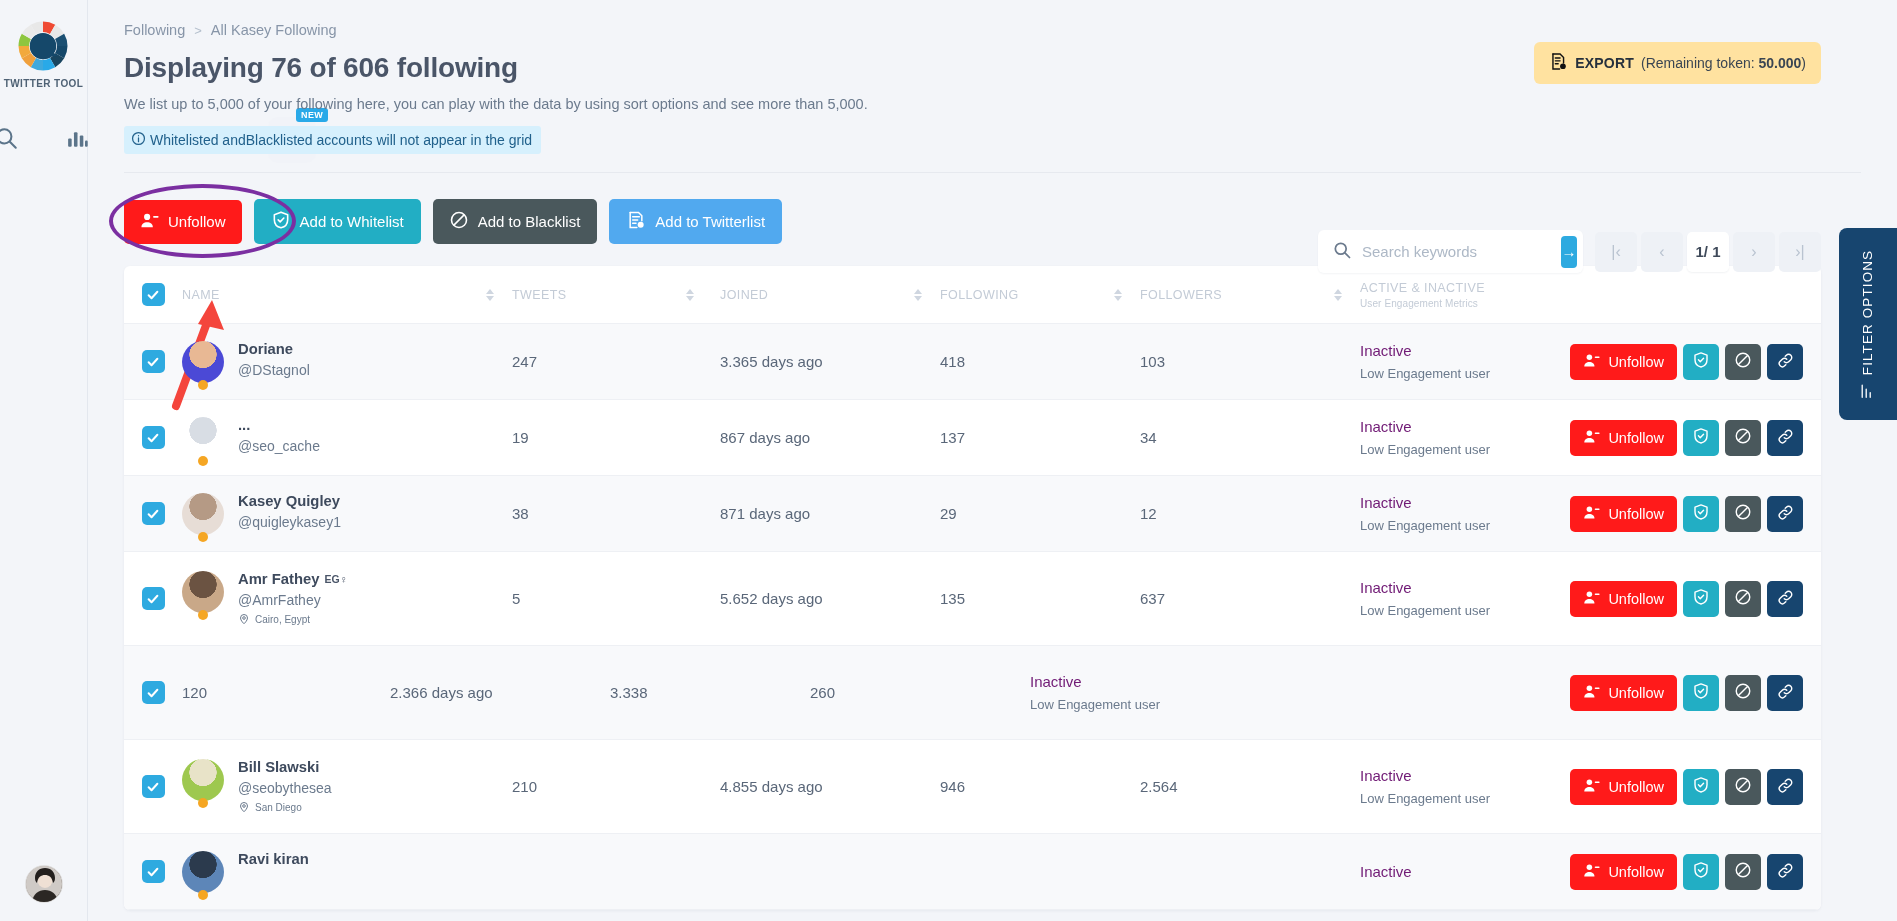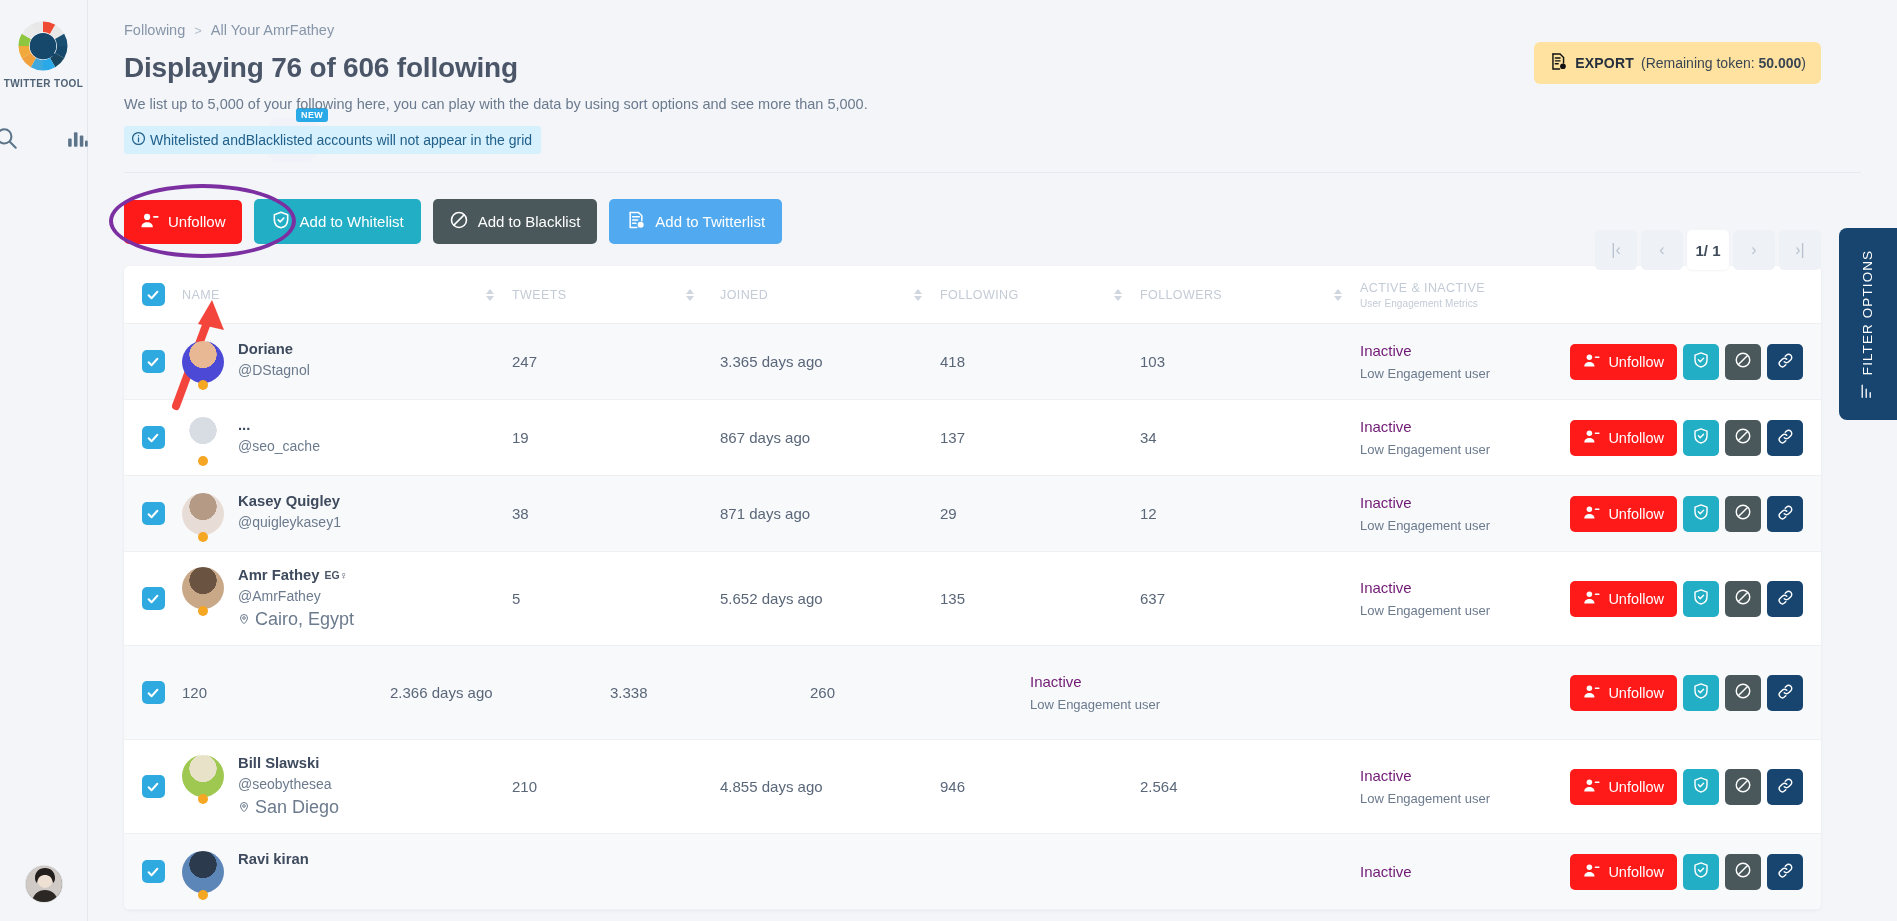--- a/index.html
+++ b/index.html
@@ -178,21 +178,21 @@
     display: flex; align-items: center; justify-content: center;
     font-size: 12px; color: #fff; font-weight: 700;
   }
   .dot-status {
     position: absolute; bottom: -7px; left: 50%; transform: translateX(-50%);
     width: 10px; height: 10px; border-radius: 50%; background: #f5a623;
   }
   .uname { font-size: 14.8px; font-weight: 700; color: #3e4a5d; display:flex; align-items:center; gap:5px; }
   .uname .flagtxt { font-size: 10.5px; font-weight: 700; color:#4a5568; letter-spacing:.2px;}
   .uhandle { font-size: 14px; color: #6b7a8d; margin-top: 5px; }
-  .uloc { font-size: 18px; color: #6b7a8d; margin-top: 5px; display:flex; align-items:center; gap:5px; }
+  .uloc { font-size: 10px; color: #6b7a8d; margin-top: 5px; display:flex; align-items:center; gap:5px; }
 
   .cell-val { font-size: 15px; color: #5a6779; }
   .active-main { font-size: 15px; color: #701a75; }
   .active-sub { font-size: 13px; color: #6b7a8d; margin-top: 7px; }
 
   .row-unfollow {
     background: #ff1a1a; color: #fff; border: none; border-radius: 5px;
     height: 36px; padding: 0 13px; font-size: 14.5px; cursor: pointer;
     display: flex; align-items: center; gap: 8px;
     font-family: "Liberation Sans", sans-serif; font-weight: 500;
@@ -332,21 +332,21 @@
       </svg>
     </div>
   </aside>
 
   <section class="main">
 
     <div class="content">
       <div class="breadcrumb">
         <span>Following</span>
         <span class="sep">&gt;</span>
-        <span>All Your AmrFathey</span>
+        <span>All Kasey Following</span>
       </div>
 
       <h1 class="page-title">Displaying 76 of 606 following</h1>
       <p class="page-sub">We list up to 5,000 of your following here, you can play with the data by using sort options and see more than 5,000.</p>
 
       <div class="info-banner">
         <span>
           <svg width="15" height="15" viewBox="0 0 24 24" fill="none" stroke="#21618c" stroke-width="2">
             <circle cx="12" cy="12" r="9.5"></circle>
               <path d="M12 11v6M12 7.4v.2" stroke-linecap="round"></path>
@@ -413,20 +413,30 @@
             <path d="M5 2.6v18.8h8.4"></path>
             <path d="M8 7.6h6M8 11.2h6M8 14.8h3.6"></path>
           <circle cx="17.6" cy="18" r="3.6" fill="#111" stroke="none"></circle>
         </svg>
       </span>
       <span class="lbl">EXPORT</span>
       <span class="rem"><span>(Remaining token: </span><b>50.000</b><span>)</span></span>
     </button>
 
     <div class="toolbar-right">
+      <div class="search-box">
+        <span>
+          <svg width="20" height="20" viewBox="0 0 24 24" fill="none" stroke="#6b7a8d" stroke-width="2.1" stroke-linecap="round">
+            <circle cx="10.5" cy="10.5" r="6.5"></circle>
+              <path d="M15.5 15.5L21 21"></path>
+          </svg>
+        </span>
+        <input type="text" placeholder="Search keywords" style="">
+        <button class="search-go">→</button>
+      </div>
       <div class="pager">
         <button class="pg">|‹</button>
         <button class="pg">‹</button>
         <button class="pg current">1/ 1</button>
         <button class="pg">›</button>
         <button class="pg">›|</button>
       </div>
     </div>
 
     <svg class="arrow-annot" width="70" height="120" viewBox="0 0 70 120">

